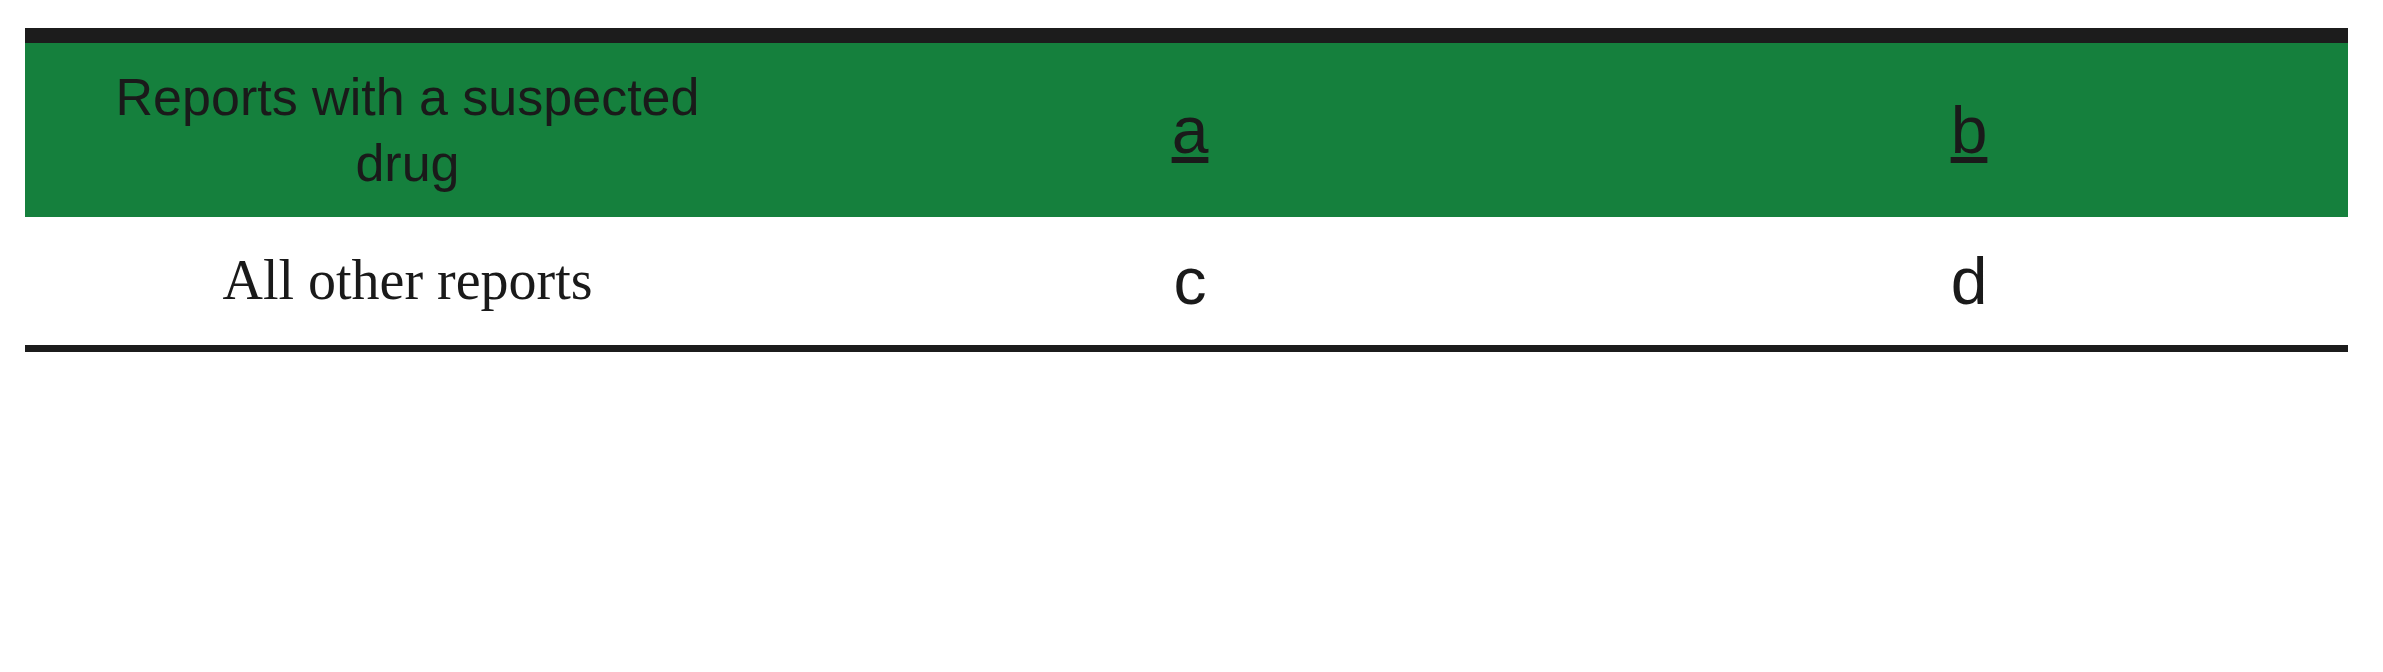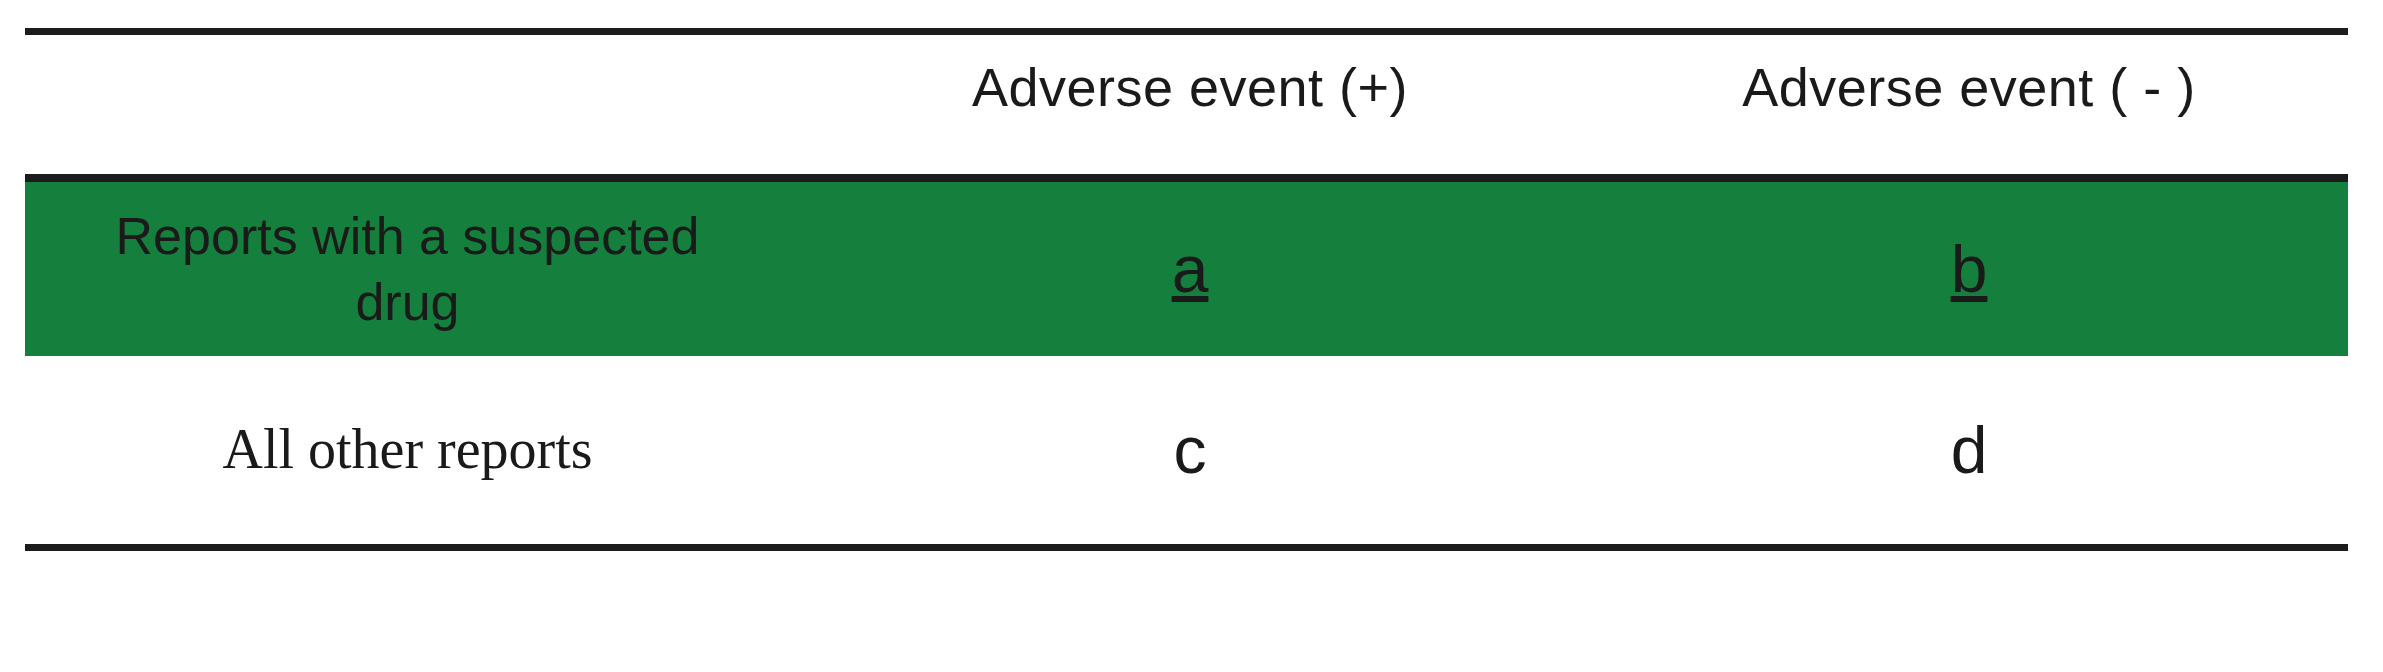--- a/index.html
+++ b/index.html
@@ -28,21 +28,21 @@
   .rule-mid    { height: 8px; }
   .rule-bottom { height: 7px; }
 
   .row {
     display: grid;
     grid-template-columns: 765px 800px 758px;
     align-items: center;
   }
   .header-row  { height: 139px; }
   .body-row-1  { height: 174px; }
-  .body-row-2  { height: 188px; }
+  .body-row-2  { height: 128px; }
 
   .cell {
     text-align: center;
   }
   .head-cell {
     font-size: 54px;
     line-height: 1.1;
     padding-bottom: 34px; 
     letter-spacing: 0.5px;
   }
@@ -76,25 +76,20 @@
     letter-spacing: 0px;
   }
 </style>
 </head>
 <body>
 
 <div class="figure">
 
   <div class="rule rule-top"></div>
 
-  <div class="row header-row">
-    <div class="cell"></div>
-    <div class="cell head-cell">Adverse event (+)</div>
-    <div class="cell head-cell">Adverse event ( - )</div>
-  </div>
 
   <div class="rule rule-mid"></div>
 
   <div class="row body-row-1" style="background-color: #15803d; text-decoration: underline;">
     <div class="cell label-cell-1">
       <span class="label-inner">Reports with a suspected drug</span>
     </div>
     <div class="cell value-cell">a</div>
     <div class="cell value-cell">b</div>
   </div>

